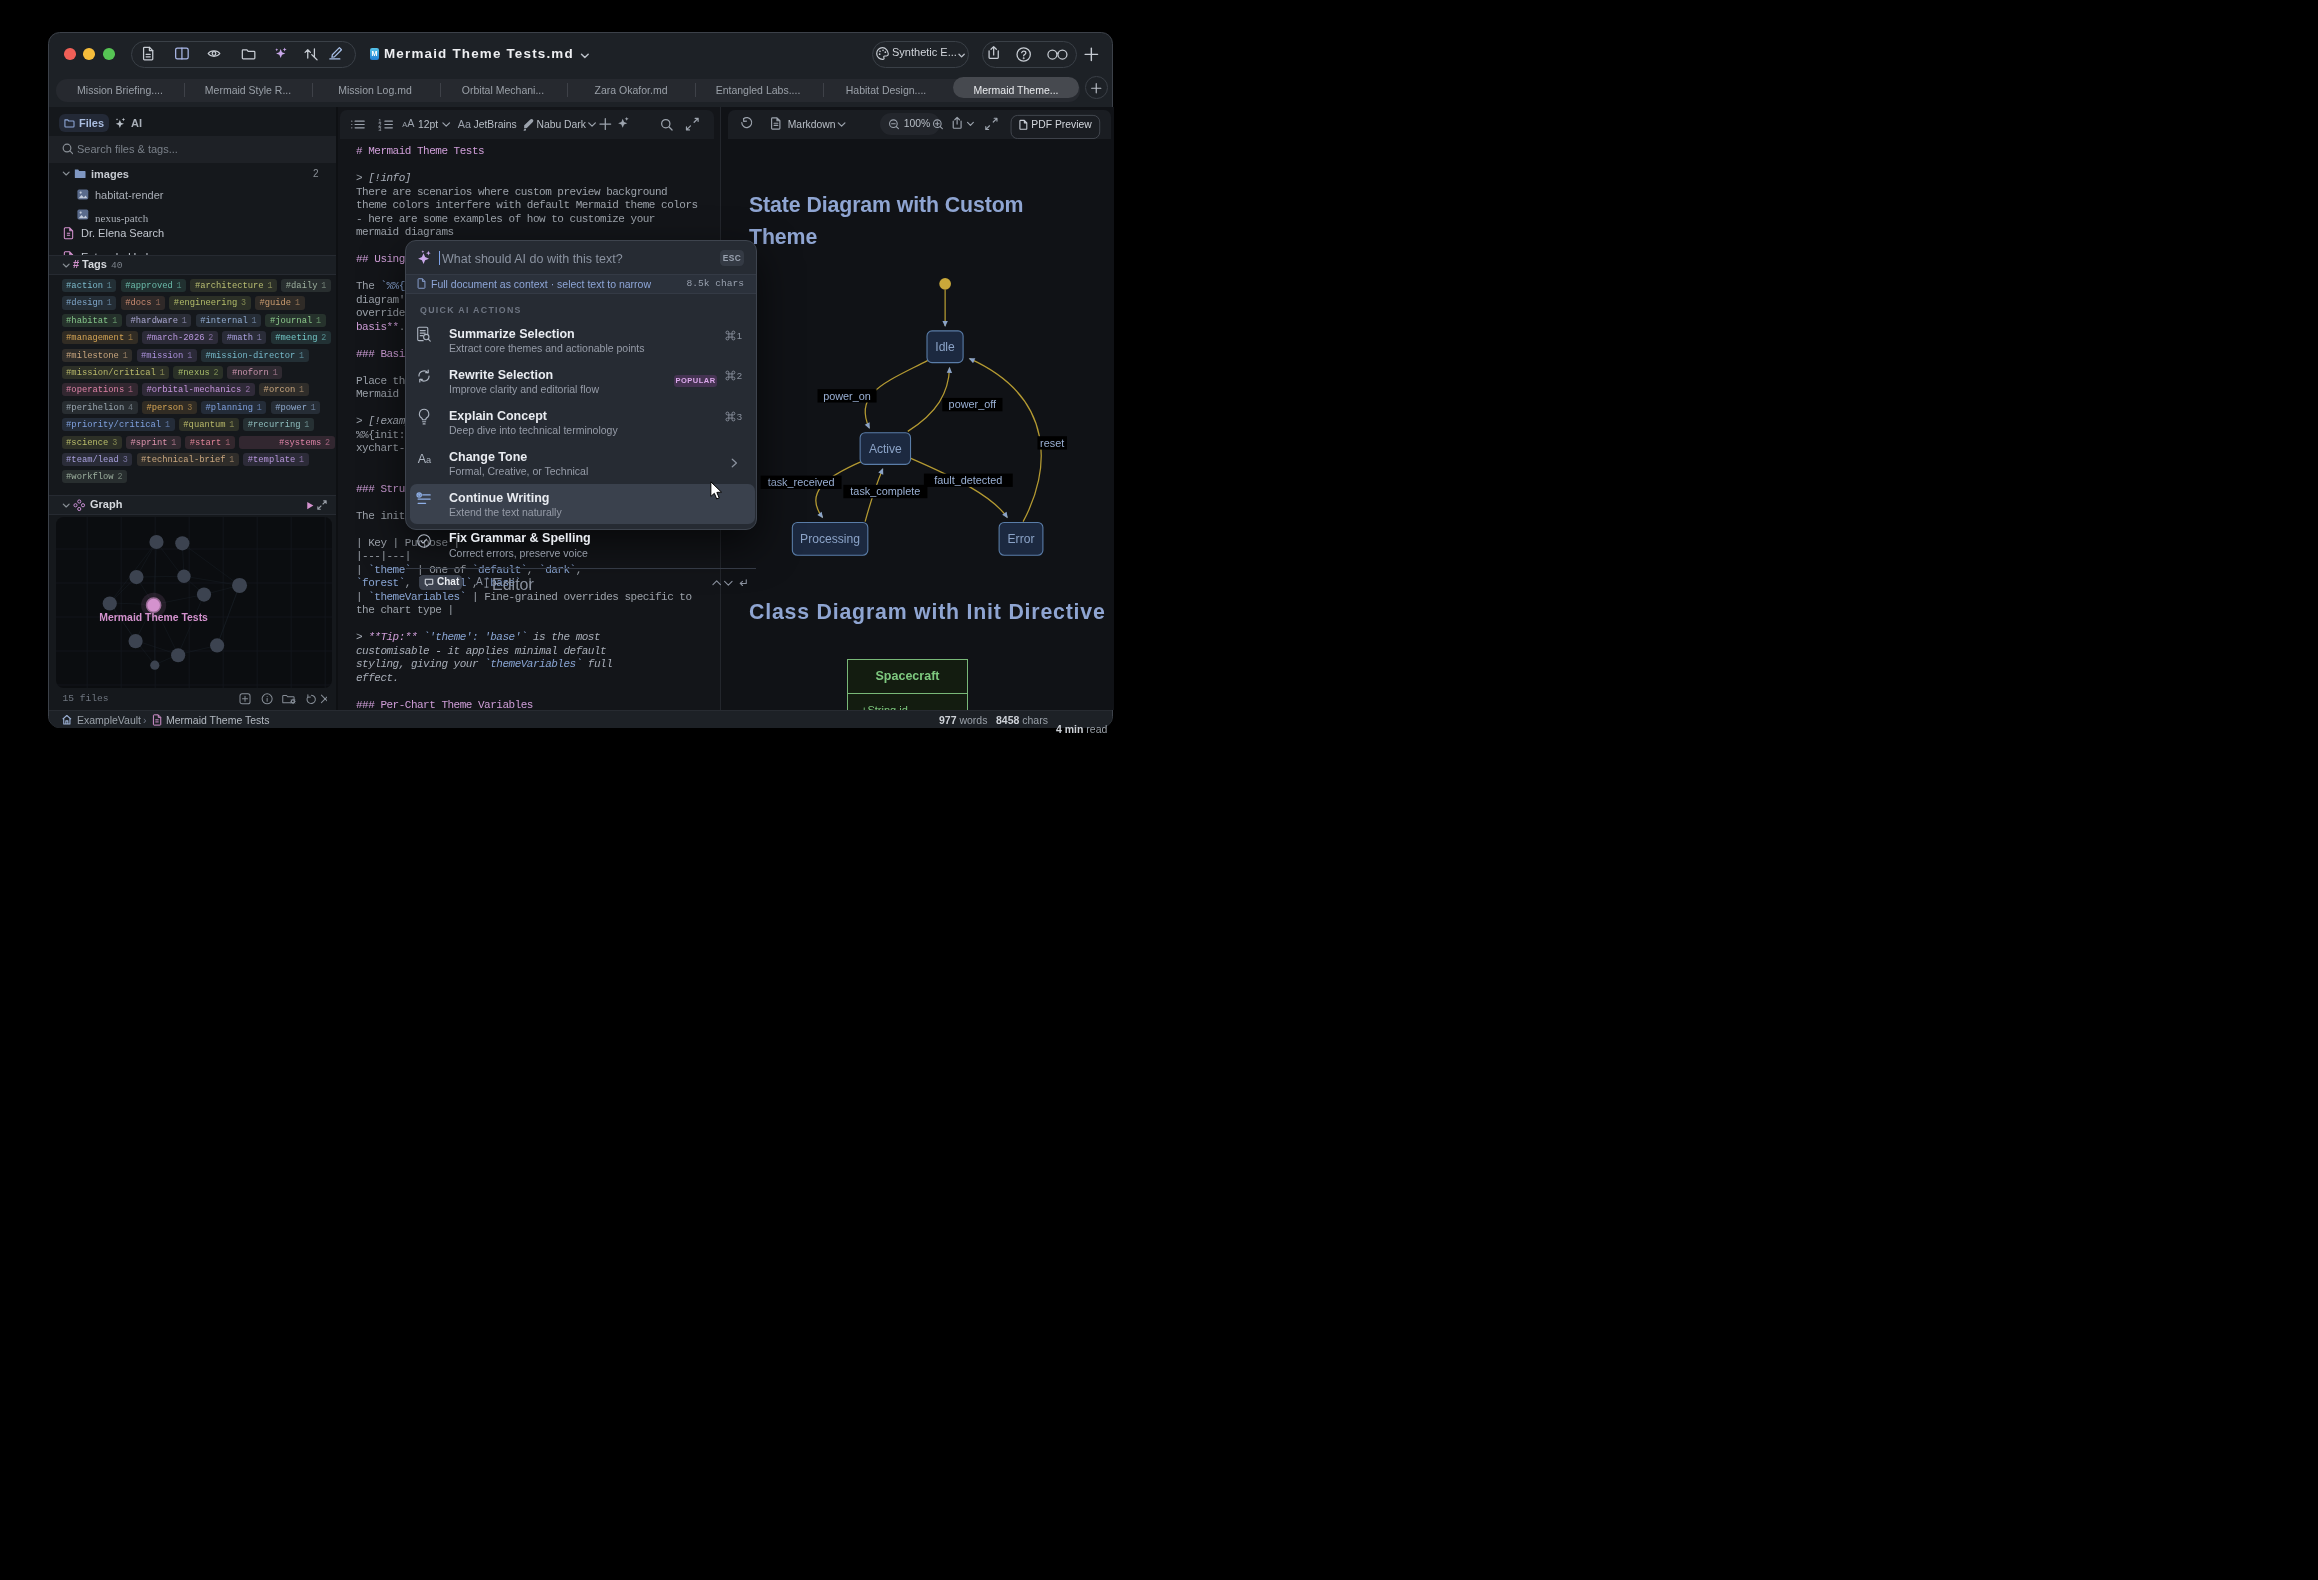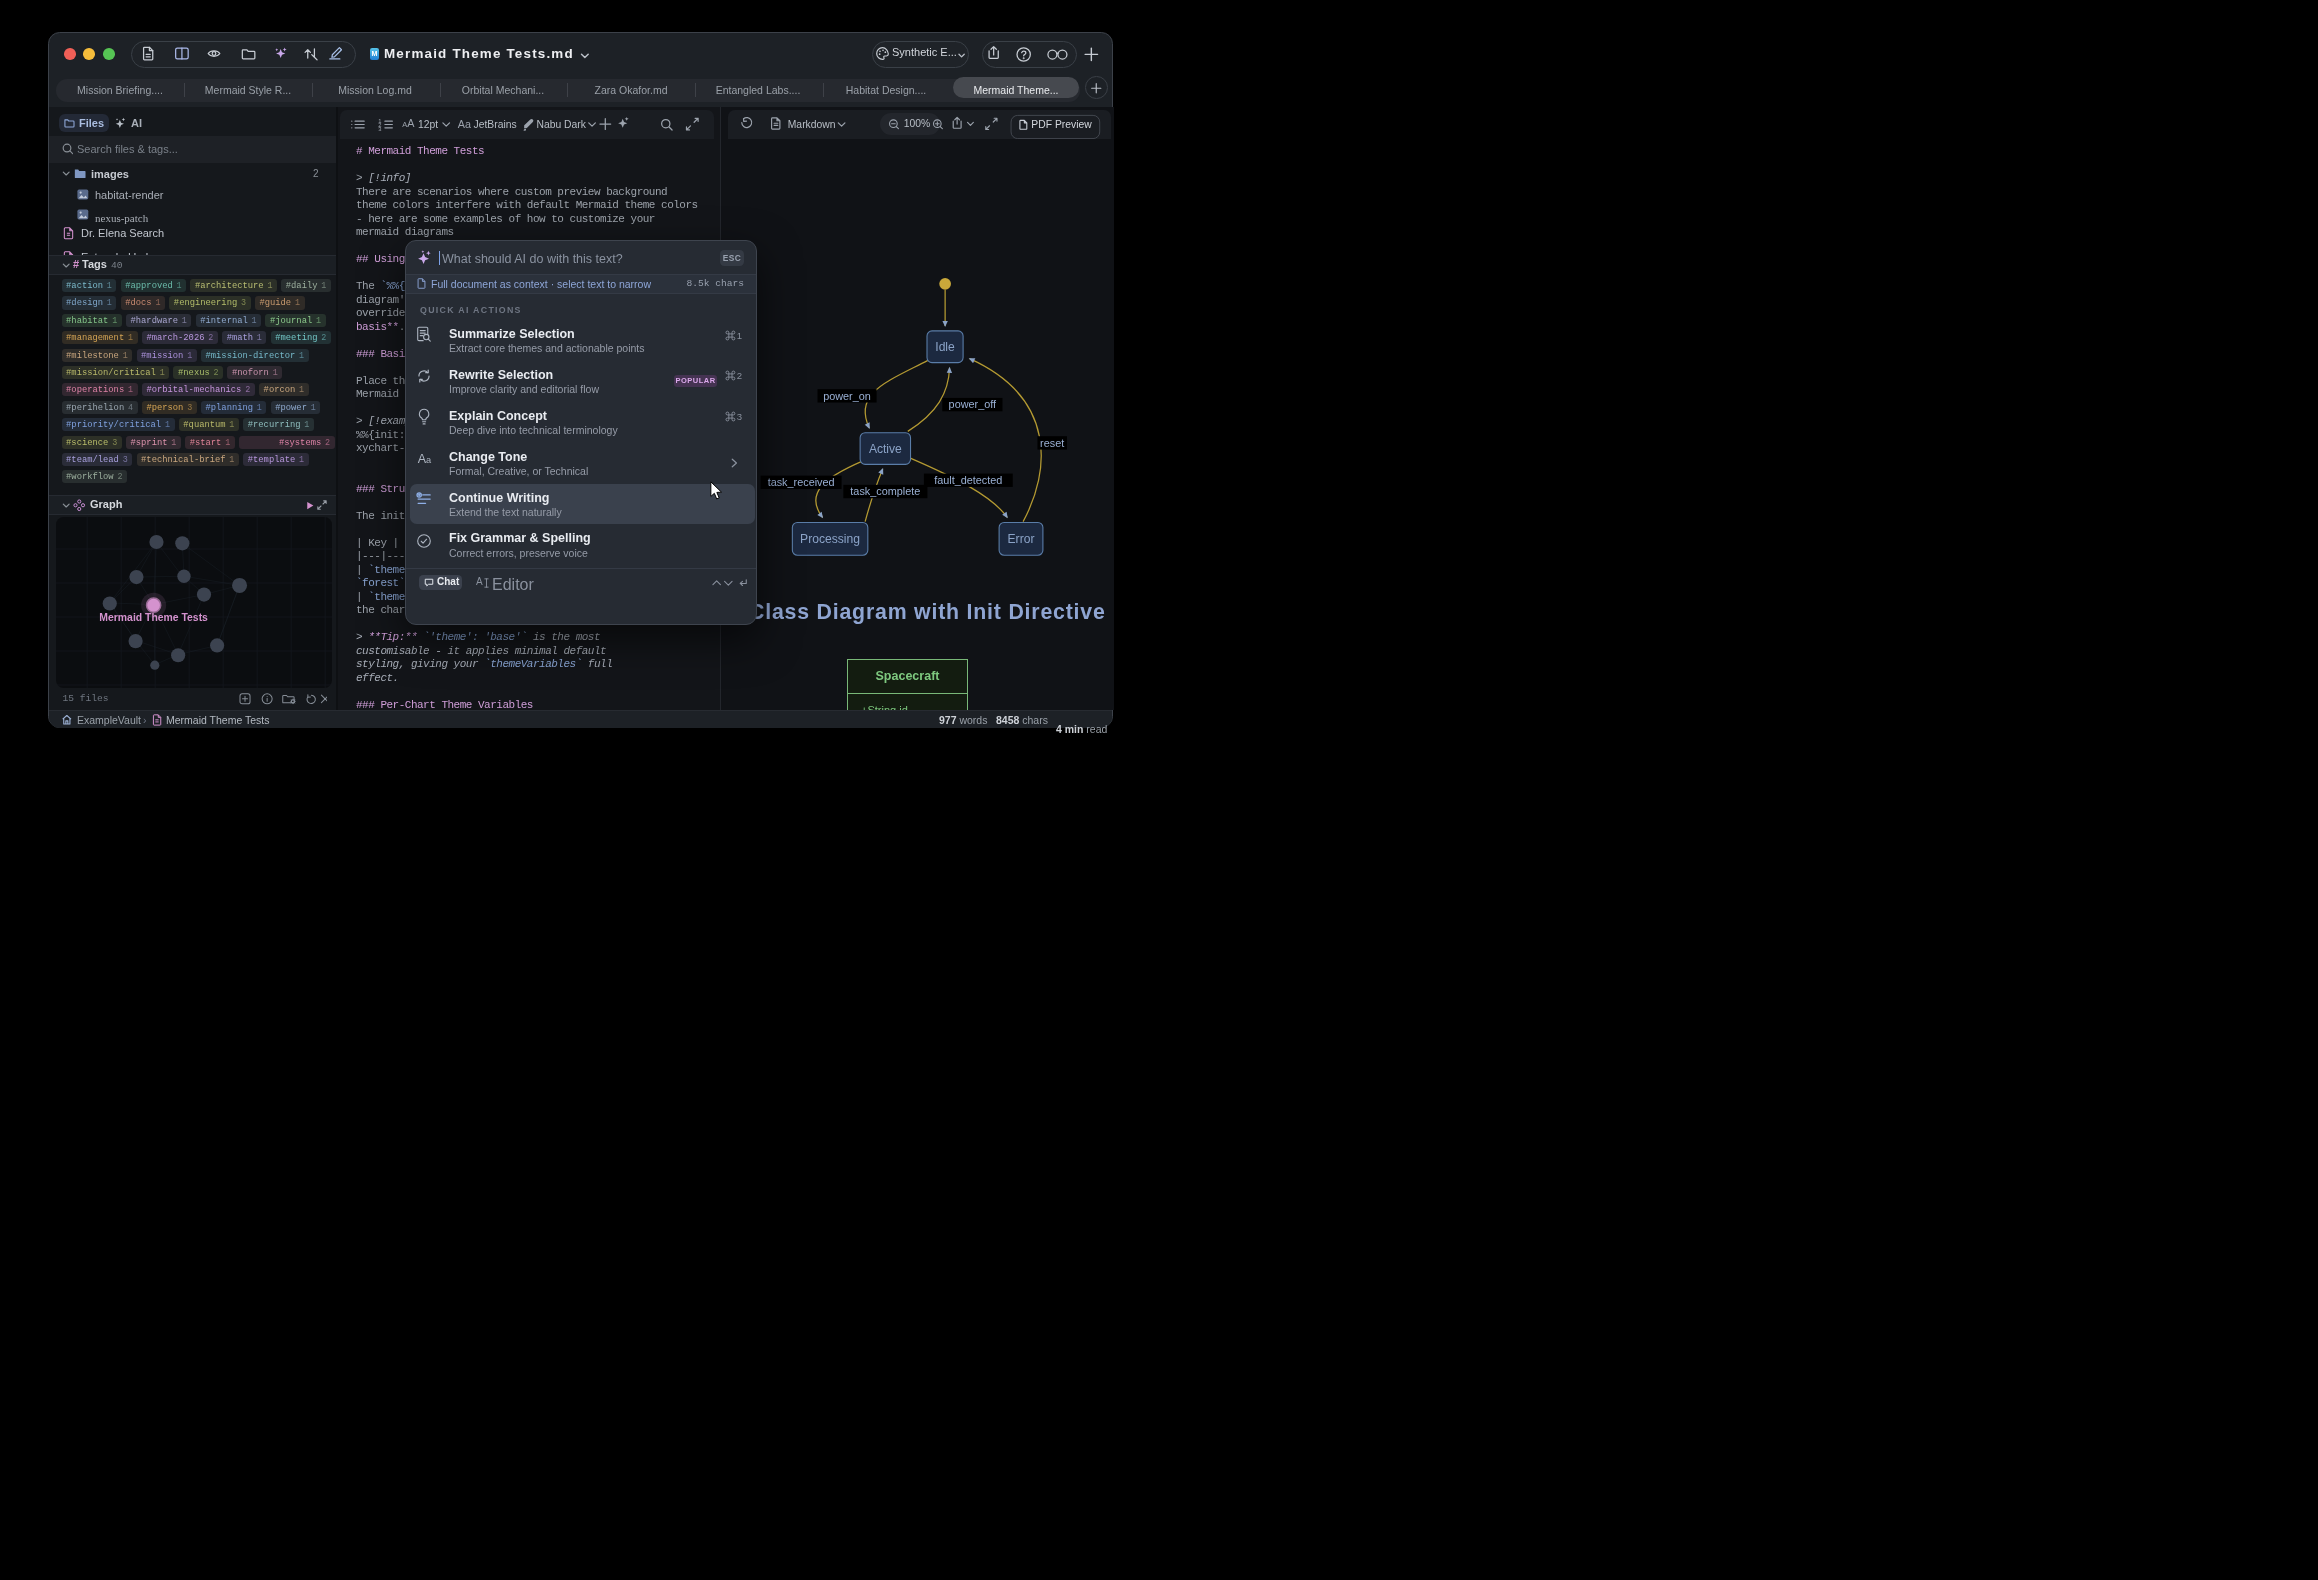--- a/index.html
+++ b/index.html
@@ -403,20 +403,21 @@
       <text x="210" y="21" font-size="12.5" fill="#b9bfc7" font-family="Liberation Sans">100%</text>
       <g stroke="#9ca3ad" stroke-width="1.4" fill="none" stroke-linecap="round" stroke-linejoin="round">
         <path d="M265 14v7.5a1 1 0 0 0 1 1h7.5a1 1 0 0 0 1-1V14M269.7 17.5v-8M269.7 9.5l-2.8 2.8M269.7 9.5l2.8 2.8" transform="translate(4.7,-0.5)"></path>
         <path d="M287 15l3.5 3.5 3.5-3.5"></path>
         <path d="M317 14.5 321.5 10M321.5 10h-3.4M321.5 10v3.4M312.5 19 308 23.5M308 23.5h3.4M308 23.5v-3.4" transform="translate(1,0)"></path>
       </g>
       <rect x="339.5" y="6.5" width="107" height="28" rx="8" stroke="#4a4f57" fill="none"></rect>
       <path d="M351 12.5h4.5l3 3v7a.8.8 0 0 1-.8.8h-6.7a.8.8 0 0 1-.8-.8v-9.2a.8.8 0 0 1 .8-.8z M355.5 12.5v3h3" stroke="#c9ced6" stroke-width="1.3" fill="none" stroke-linejoin="round"></path>
       <text x="364" y="21.5" font-size="12.5" fill="#d3d7dd" font-family="Liberation Sans">PDF Preview</text>
     </svg>
+    <div class="abs" style="left:28px;top:82px;width:335px;font-size:21.3px;line-height:32px;font-weight:bold;color:#8fa5d2;letter-spacing:-0.1px;">State Diagram with Custom Theme</div>
     <svg class="abs" style="left:33px;top:167px" width="351" height="293" viewBox="0 0 420 350" font-family="Liberation Sans">
       <defs>
         <marker id="ah" viewBox="0 0 10 10" refX="7.5" refY="5" markerWidth="9" markerHeight="8" markerUnits="userSpaceOnUse" orient="auto-start-reverse">
           <path d="M0 1 L9 5 L0 9 z" fill="#8ba3c7"></path>
         </marker>
       </defs>
       <g stroke="#b49a32" stroke-width="1.5" fill="none">
         <path d="M228.7 18.5 V62" marker-end="url(#ah)"></path>
         <path d="M208 103 C160 128 118 142 138 184" marker-end="url(#ah)"></path>
         <path d="M184 188 C219 166 233 142 234 112" marker-end="url(#ah)"></path>
@@ -469,21 +470,21 @@
     <div class="abs" style="left:94px;top:2.5px;color:#6b7280;">›</div>
     <svg class="abs" style="left:103px;top:3.3px" width="10" height="11.7" viewBox="0 0 12 14">
         <path d="M2.5 1h5l3 3v8.5a.8.8 0 0 1-.8.8H2.5a.8.8 0 0 1-.8-.8V1.8a.8.8 0 0 1 .8-.8z M7.5 1v3h3 M4 7h4M4 9.5h4" stroke="#d492ce" stroke-width="1.2" fill="none" stroke-linejoin="round"></path>
       </svg>
     <div class="abs" style="left:117px;top:2.5px;color:#b4bac2;">Mermaid Theme Tests</div>
     <div class="abs" style="left:890px;top:2.5px;"><b style="color:#ced2d8">977</b> words</div>
     <div class="abs" style="left:947px;top:2.5px;"><b style="color:#ced2d8">8458</b> chars</div>
     <div class="abs" style="left:1007px;top:12px;"><b style="color:#ced2d8">4 min</b> read</div>
   </div>
 
-  <div class="abs" id="popup" style="left:356px;top:207px;width:352px;height:385px;background:#262b33;border:0.8px solid #3e444e;border-radius:11px;box-shadow:0 15px 42px rgba(0,0,0,.6);z-index:50;">
+  <div class="abs" id="popup" style="left:356px;top:207px;width:352px;height:290px;background:#262b33;border:0.8px solid #3e444e;border-radius:11px;box-shadow:0 15px 42px rgba(0,0,0,.6);z-index:50;">
     <svg class="abs" style="left:10px;top:8.4px" width="17.6" height="17.6" viewBox="0 0 21 21">
       <g fill="#c9a8ea">
           <path d="M9 5 L10.9 9.6 L15.5 11.5 L10.9 13.4 L9 18 L7.1 13.4 L2.5 11.5 L7.1 9.6 Z"></path>
       <path d="M14.8 2.2 L15.6 4.2 L17.6 5 L15.6 5.8 L14.8 7.8 L14 5.8 L12 5 L14 4.2 Z"></path>
       <path d="M8.2 1.4 L8.7 2.7 L10 3.2 L8.7 3.7 L8.2 5 L7.7 3.7 L6.4 3.2 L7.7 2.7 Z"></path>
         </g>
     </svg>
     <div class="abs" style="left:33px;top:10px;width:1.3px;height:14.2px;background:#7da2e8;"></div>
     <div class="abs" style="left:36px;top:11px;font-size:12.5px;color:#8a92a0;">What should AI do with this text?</div>
     <div class="abs" style="left:314px;top:8.8px;width:24px;height:16.7px;background:#343a44;border-radius:4.2px;color:#9aa2b0;font-size:8.4px;font-weight:bold;text-align:center;line-height:16.7px;letter-spacing:0.4px;">ESC</div>

